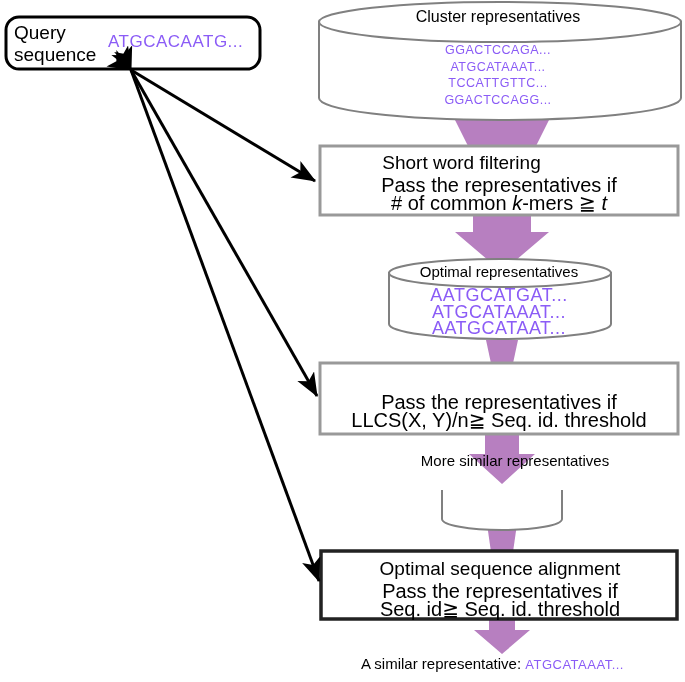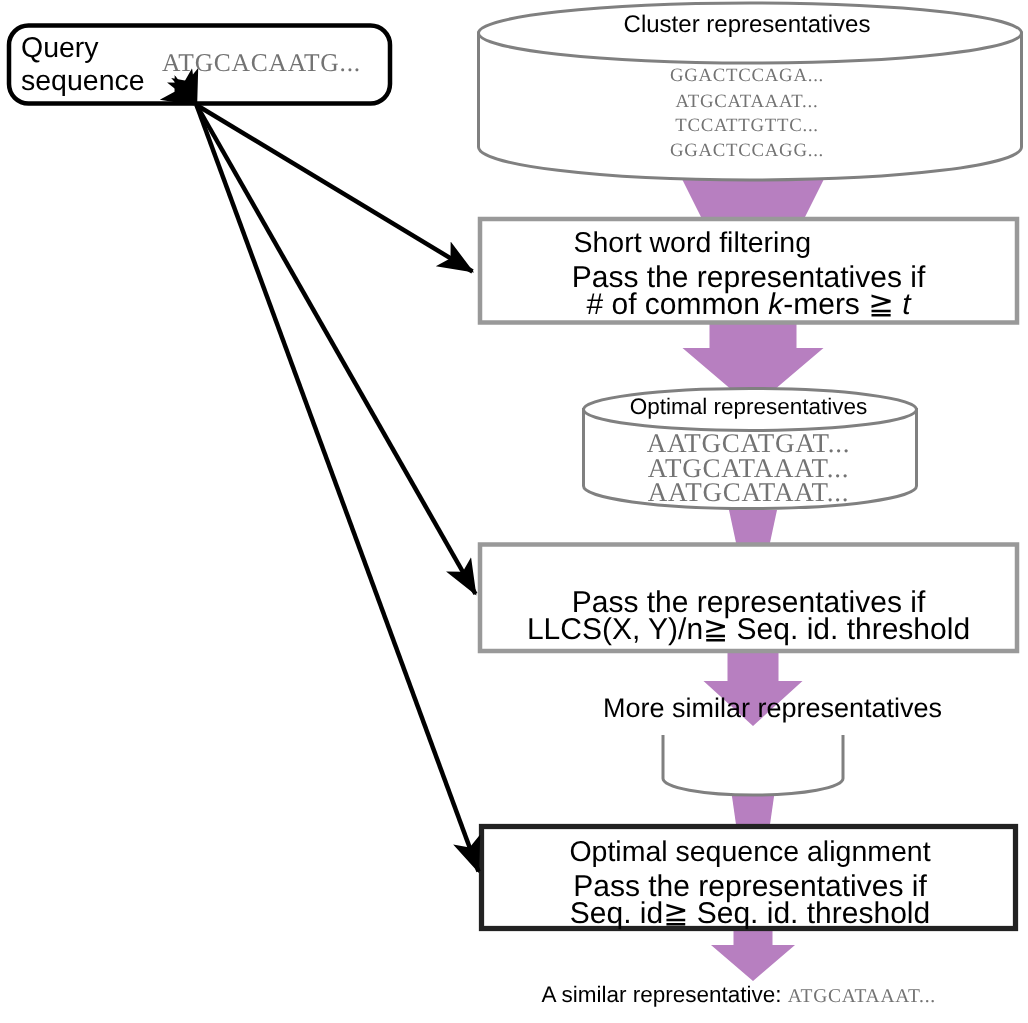--- a/index.html
+++ b/index.html
@@ -5,21 +5,21 @@
   html,body{margin:0;padding:0;background:#ffffff;}
   body{width:685px;height:682px;position:relative;overflow:hidden;
        font-family:"Liberation Sans", sans-serif;color:#000;}
   #stage{position:absolute;left:0;top:0;width:685px;height:682px;}
 
   
   #gfx{position:absolute;left:0;top:0;width:685px;height:682px;}
 
   
   .lbl{position:absolute;}
-  .mono{font-family:Liberation Serif, serif;color:#737373;letter-spacing:.5px;}
+  .mono{font-family:Liberation Sans, sans-serif;color:#8b5cf6;letter-spacing:.5px;}
 
   
   .q-title{left:14px;top:22px;width:86px;font-size:19px;line-height:22px;}
   .q-seq{left:108px;top:32px;font-size:17px;}
 
   
   .cyl1-title{left:318px;top:8px;width:360px;text-align:center;font-size:16px;}
   .cyl1-seq{left:318px;top:42px;width:360px;text-align:center;font-size:12.5px;line-height:16.5px;}
 
   
@@ -30,21 +30,21 @@
 
   
   .cyl2-title{left:388px;top:263px;width:222px;text-align:center;font-size:15px;}
   .cyl2-seq{left:388px;top:287px;width:222px;text-align:center;font-size:18px;line-height:16.5px;}
 
   
   .b2-h{left:320px;top:369px;width:358px;}
   .b2-s{left:320px;top:393px;width:358px;}
 
   
-  .cyl3-title{left:400px;top:462px;width:230px;text-align:center;font-size:18px;}
+  .cyl3-title{left:400px;top:452px;width:230px;text-align:center;font-size:15px;}
   .cyl3-seq{left:400px;top:497px;width:230px;text-align:center;font-size:12.5px;line-height:16.5px;}
 
   
   .b3-h{left:322px;top:558px;width:356px;}
   .b3-s{left:322px;top:582px;width:356px;}
 
   
   .res{left:300px;top:655px;width:385px;text-align:center;font-size:15px;white-space:nowrap;}
   .res .mono{font-size:13px;}
 

